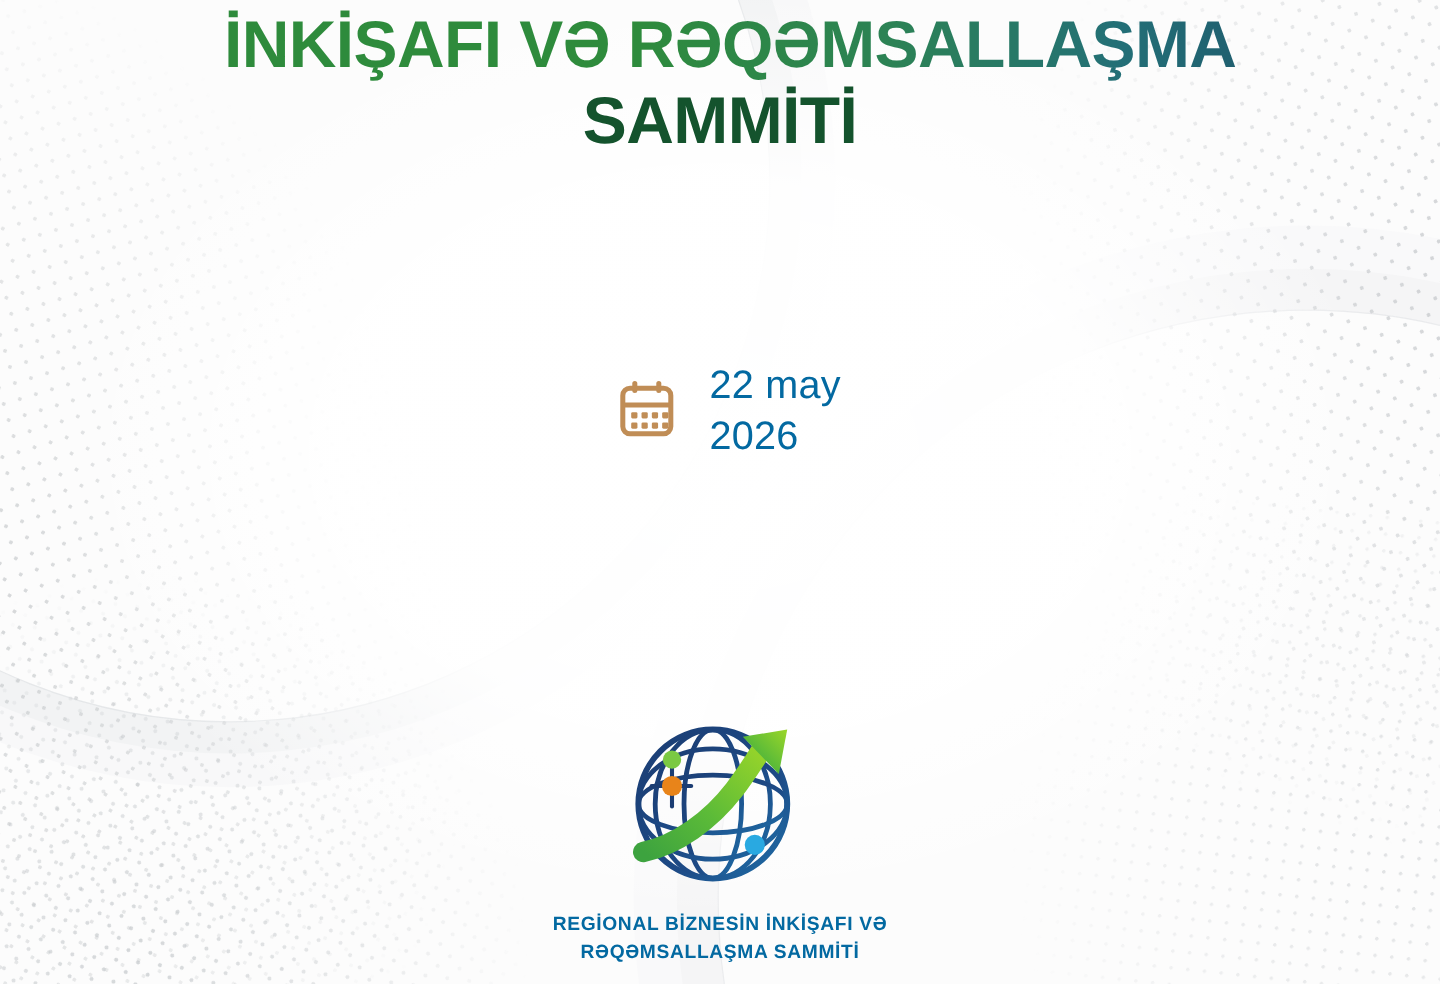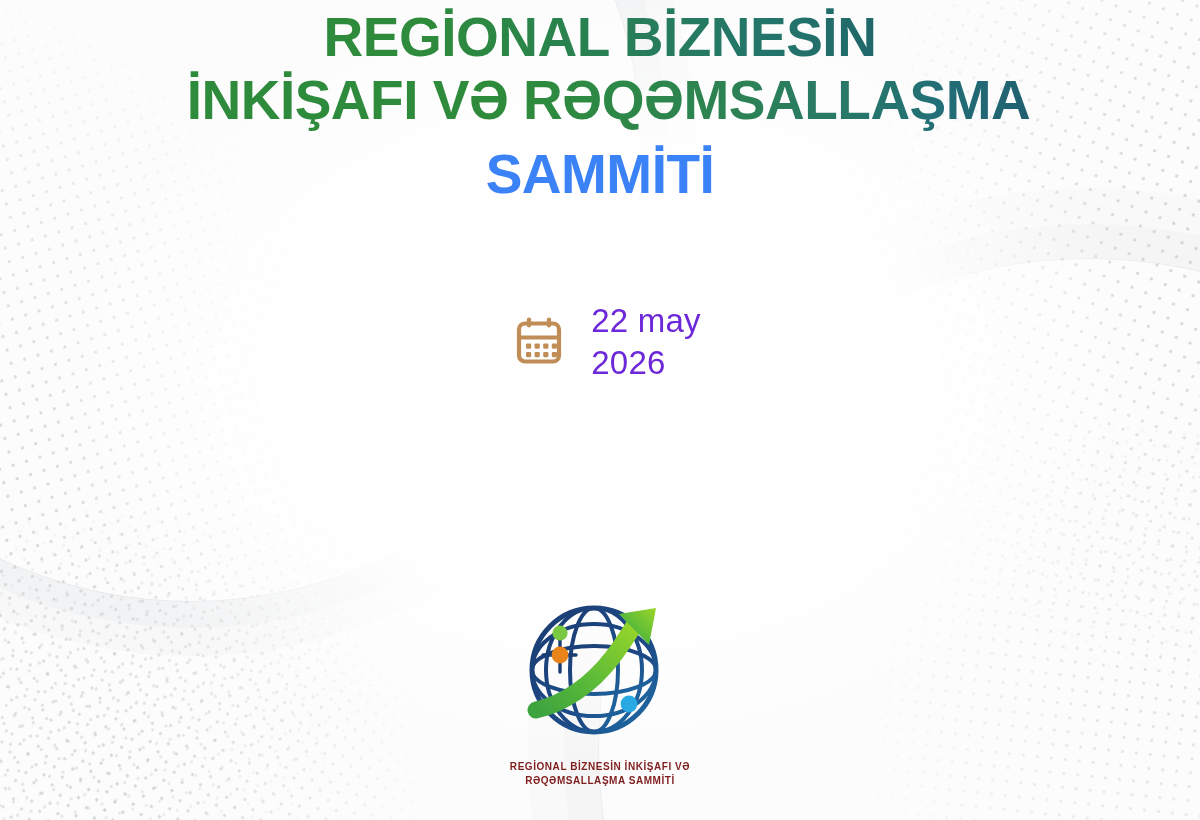--- a/index.html
+++ b/index.html
@@ -155,22 +155,21 @@
   }
   .title-line.grad2 {
     background-image: linear-gradient(90deg, #2e8b3c 0%, #2e8b3c 44%, #2c8255 62%, #236f77 78%, #1d5068 94%, #1b4a62 100%);
     -webkit-background-clip: text;
             background-clip: text;
     color: transparent;
     padding-left: 17px;
     -webkit-text-fill-color: transparent;
   }
   .title-line.solid {
-    color: #3b82f6;
-    margin-top: 12px;
+    color: #14532d;
   }
 
   
   .info-row {
     position: absolute;
     top: 300px;
     left: 0;
     right: 0;
     display: flex;
     justify-content: center;
@@ -188,21 +187,21 @@
     width: 58px;
     height: 66px;
     display: flex;
     align-items: center;
     justify-content: center;
   }
   .info-text {
     font-family: "Liberation Sans", sans-serif;
     font-size: 33px;
     line-height: 1.26;
-    color: #6d28d9;
+    color: #0369a1;
     letter-spacing: .2px;
     white-space: pre-line;
   }
 
   
   .logo-block {
     position: absolute;
     left: 0;
     right: 0;
     top: 592px;
@@ -212,24 +211,24 @@
   }
   .logo-mark {
     width: 168px;
     height: 160px;
   }
   .logo-caption {
     margin-top: 8px;
     text-align: center;
     font-family: "Liberation Sans", sans-serif;
     font-weight: bold;
-    font-size: 10px;
+    font-size: 16px;
     line-height: 1.42;
     letter-spacing: .55px;
-    color: #7f1d1d;
+    color: #0369a1;
     white-space: pre-line;
   }
 </style>
 </head>
 <body>
 
 <div id="poster">
 
   <div class="bg-layer">
     <div class="sweep"></div>
@@ -237,21 +236,20 @@
     <div class="dots-left"></div>
     <div class="dots-left2"></div>
     <div class="dots-right"></div>
     <div class="dots-right2"></div>
     <div class="center-wash"></div>
   </div>
 
   <div class="content">
 
     <div class="title-block">
-      <span class="title-line grad1">REGİONAL BİZNESİN</span>
       <span class="title-line grad2">İNKİŞAFI VƏ RƏQƏMSALLAŞMA</span>
       <span class="title-line solid">SAMMİTİ</span>
     </div>
 
     <div class="info-row">
 
       <div class="info-item">
         <span class="info-icon">
           <svg width="52" height="54" viewBox="0 0 52 54" fill="none" aria-hidden="true">
             <path d="M13 4.5 v6" stroke="#c08d56" stroke-width="4.2" stroke-linecap="round"></path>

